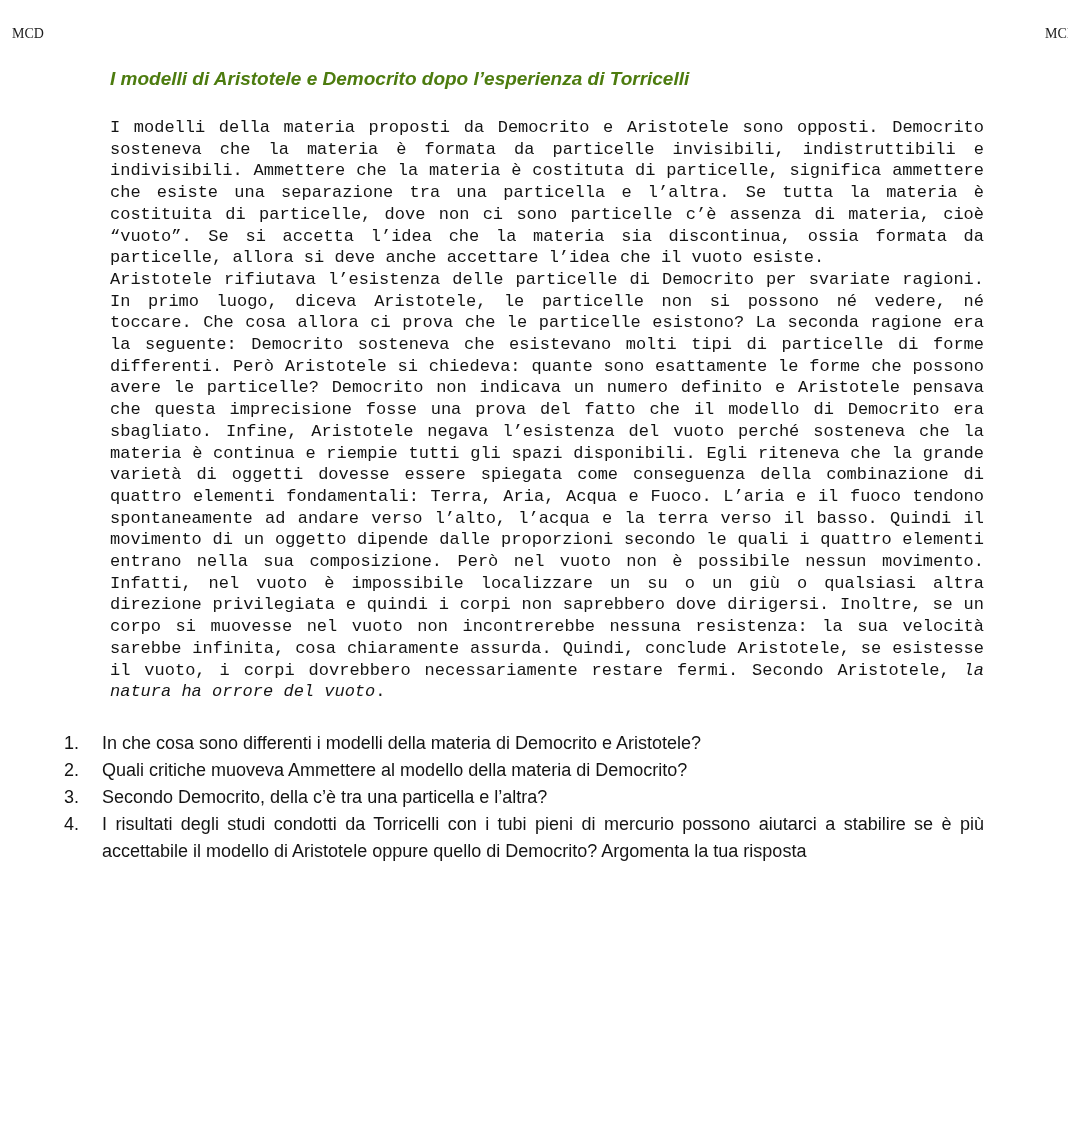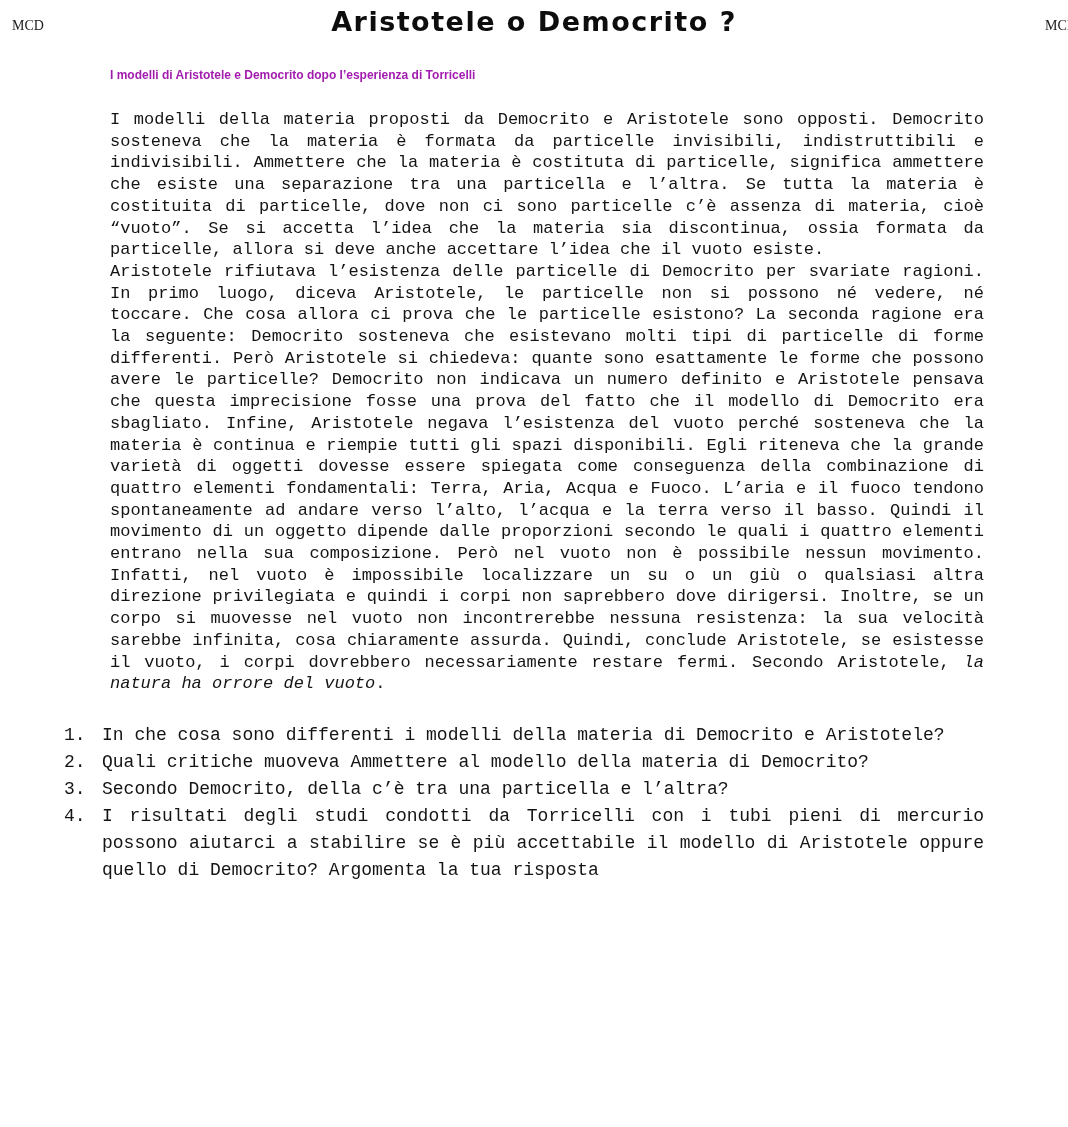--- a/index.html
+++ b/index.html
@@ -15,21 +15,21 @@
     overflow: hidden;
     color: #141414;
     font-family: "Liberation Sans", sans-serif;
   }
   .page-header {
     position: relative;
     height: 50px;
   }
   .corner-mark {
     position: absolute;
-    top: 18px;
+    top: 26px;
     font-family: "Liberation Serif", serif;
     font-size: 14px;
     color: #1b1b1b;
     white-space: nowrap;
   }
   .corner-left { left: 12px; }
   .corner-right { right: -9px; }
   .doc-title {
     position: absolute;
     top: 6px;
@@ -38,23 +38,24 @@
     margin: 0;
     text-align: center;
     font-family: "DejaVu Sans", sans-serif;
     font-weight: bold;
     font-size: 27px;
     letter-spacing: 1.5px;
     color: #0d0d0d;
   }
   .subtitle {
     margin: 18px 84px 0 110px;
-    font-size: 12px;
+    font-size: 19px;
     font-weight: bold;
-    color: #a21caf;
+    color: #4d7c0f;
+    font-style: italic;
   }
   .body-text {
     margin: 27px 84px 0 110px;
     font-size: 17px;
     line-height: 21.7px;
     text-align: justify;
     font-family: Liberation Mono, monospace;
   }
   .body-text p {
     margin: 0;
@@ -70,21 +71,20 @@
   .consegna strong {
     font-weight: bold;
   }
   .questions {
     margin: 27px 84px 0 64px;
     padding: 0;
     list-style: none;
     counter-reset: q;
     font-size: 18px;
     line-height: 27px;
-    font-family: Liberation Mono, monospace;
   }
   .questions li {
     position: relative;
     padding-left: 38px;
     text-align: justify;
     counter-increment: q;
   }
   .questions li::before {
     content: counter(q) ".";
     position: absolute;
@@ -92,21 +92,20 @@
     top: 0;
   }
 </style>
 </head>
 <body>
 
 <div class="page">
 
   <div class="page-header">
     <span class="corner-mark corner-left">MCD</span>
-    <h1 class="doc-title">Aristotele o Democrito ?</h1>
     <span class="corner-mark corner-right">MCD</span>
   </div>
 
   <h2 class="subtitle">I modelli di Aristotele e Democrito dopo l’esperienza di Torricelli</h2>
 
   <div class="body-text">
     <p>I modelli della materia proposti da Democrito e Aristotele sono opposti. Democrito sosteneva che la materia è formata da particelle invisibili, indistruttibili e indivisibili. Ammettere che la materia è costituta di particelle, significa ammettere che esiste una separazione tra una particella e l’altra. Se tutta la materia è costituita di particelle, dove non ci sono particelle c’è assenza di materia, cioè “vuoto”. Se si accetta l’idea che la materia sia discontinua, ossia formata da particelle, allora si deve anche accettare l’idea che il vuoto esiste.</p>
     <p><span>Aristotele rifiutava l’esistenza delle particelle di Democrito per svariate ragioni. In primo luogo, diceva Aristotele, le particelle non si possono né vedere, né toccare. Che cosa allora ci prova che le particelle esistono? La seconda ragione era la seguente: Democrito sosteneva che esistevano molti tipi di particelle di forme differenti. Però Aristotele si chiedeva: quante sono esattamente le forme che possono avere le particelle? Democrito non indicava un numero definito e Aristotele pensava che questa imprecisione fosse una prova del fatto che il modello di Democrito era sbagliato. Infine, Aristotele negava l’esistenza del vuoto perché sosteneva che la materia è continua e riempie tutti gli spazi disponibili. Egli riteneva che la grande varietà di oggetti dovesse essere spiegata come conseguenza della combinazione di quattro elementi fondamentali: Terra, Aria, Acqua e Fuoco. L’aria e il fuoco tendono spontaneamente ad andare verso l’alto, l’acqua e la terra verso il basso. Quindi il movimento di un oggetto dipende dalle proporzioni secondo le quali i quattro elementi entrano nella sua composizione. Però nel vuoto non è possibile nessun movimento. Infatti, nel vuoto è impossibile localizzare un su o un giù o qualsiasi altra direzione privilegiata e quindi i corpi non saprebbero dove dirigersi. Inoltre, se un corpo si muovesse nel vuoto non incontrerebbe nessuna resistenza: la sua velocità sarebbe infinita, cosa chiaramente assurda. Quindi, conclude Aristotele, se esistesse il vuoto, i corpi dovrebbero necessariamente restare fermi. Secondo Aristotele, </span><span class="italic-phrase">la natura ha orrore del vuoto</span><span>.</span></p>
   </div>
 

